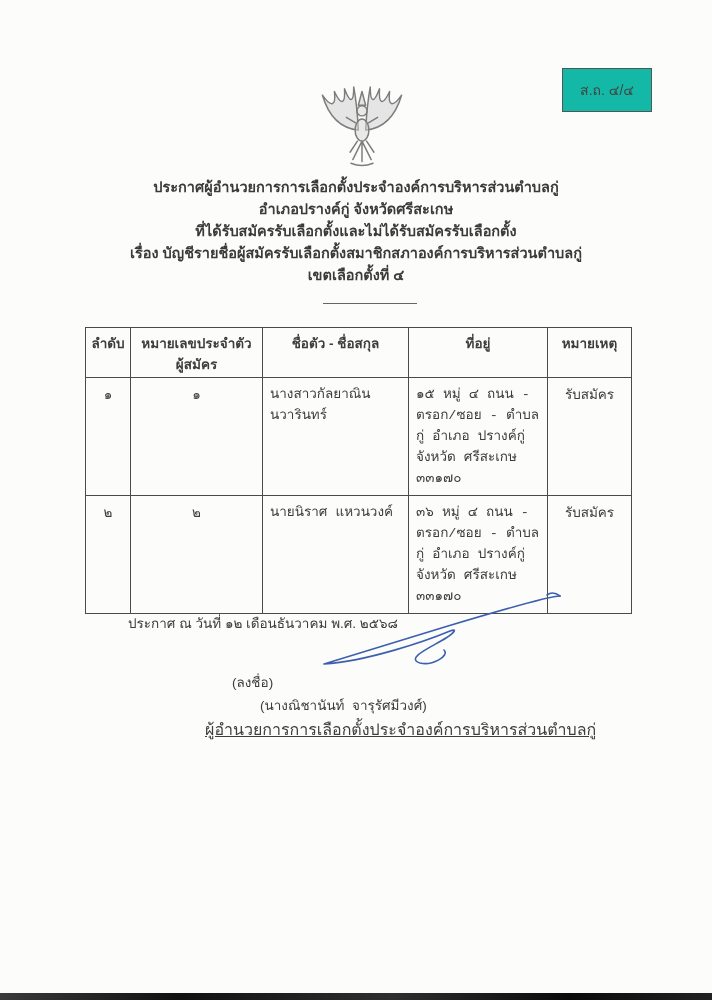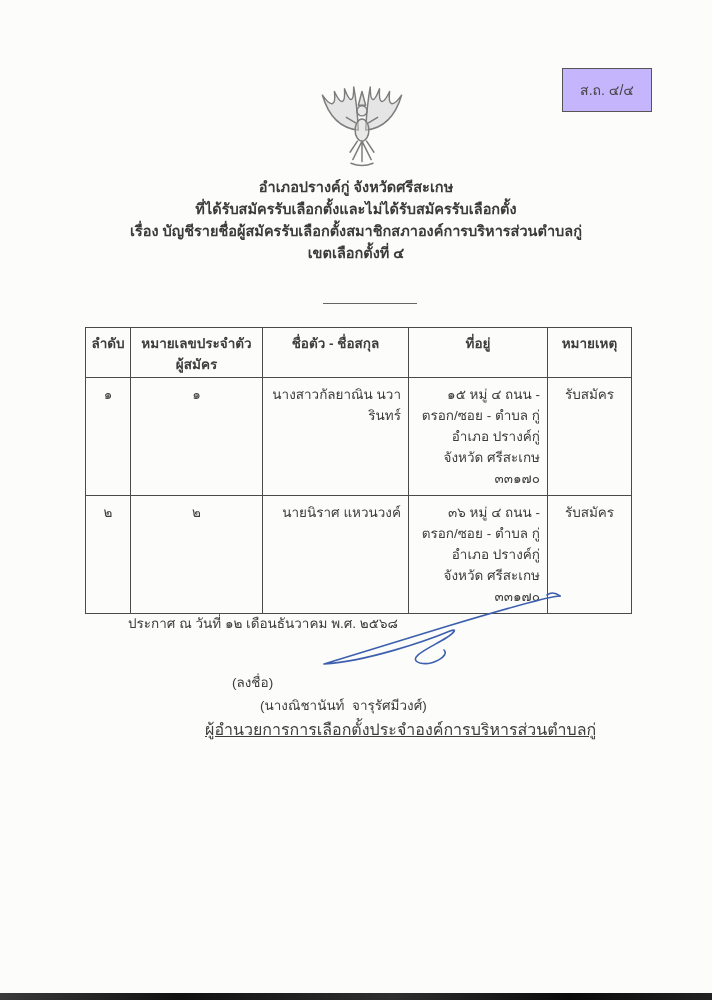--- a/index.html
+++ b/index.html
@@ -13,21 +13,21 @@
     color: #3d3d3d;
     overflow: hidden;
   }
   .form-code-box {
     position: absolute;
     left: 562px; top: 68px;
     width: 88px; height: 42px;
     border: 1.5px solid #555;
     display: flex; align-items: center; justify-content: center;
     font-size: 14px; color: #444;
-    background: #c4b5fd;
+    background: #14b8a6;
   }
   .emblem {
     position: absolute;
     left: 316px; top: 82px;
     width: 92px; height: 88px;
   }
   .title-block {
     position: absolute;
     left: 0; top: 176px; width: 712px;
     text-align: center;
@@ -59,21 +59,21 @@
     line-height: 21px;
   }
   table.candidates th {
     font-weight: bold;
     text-align: center;
     padding: 5px 4px 2px 4px;
     height: 36px;
     vertical-align: top;
   }
   td.c-center { text-align: center; }
-  td.c-name, td.c-addr { text-align: right; }
+  td.c-name, td.c-addr { text-align: left; font-family: Liberation Mono, monospace; }
   tr.data-row-1 td { height: 74px; }
   tr.data-row-2 td { height: 75px; }
   .hdr-line { display: block; }
   .date-line {
     position: absolute;
     left: 128px; top: 612px;
     font-size: 13.5px;
   }
   .signature-svg {
     position: absolute;
@@ -126,20 +126,21 @@
     <ellipse cx="50" cy="52" rx="7.5" ry="12" fill="#d6d6d6" fill-opacity="0.5"></ellipse>
 
     <path d="M43 44 L33 38 M57 44 L67 38"></path>
 
     <path d="M50 64 L40 84 M50 64 L50 86 M50 64 L60 84"></path>
     <path d="M45 64 L37 76 M55 64 L63 76"></path>
     <path d="M38 88 Q50 93 62 88"></path>
   </svg>
 
   <div class="title-block">
+    <div>ประกาศผู้อำนวยการการเลือกตั้งประจำองค์การบริหารส่วนตำบลกู่</div>
     <div>อำเภอปรางค์กู่ จังหวัดศรีสะเกษ</div>
     <div>ที่ได้รับสมัครรับเลือกตั้งและไม่ได้รับสมัครรับเลือกตั้ง</div>
     <div>เรื่อง บัญชีรายชื่อผู้สมัครรับเลือกตั้งสมาชิกสภาองค์การบริหารส่วนตำบลกู่</div>
     <div>เขตเลือกตั้งที่ ๔</div>
   </div>
 
   <div class="title-divider"></div>
 
   <table class="candidates">
     <colgroup>

